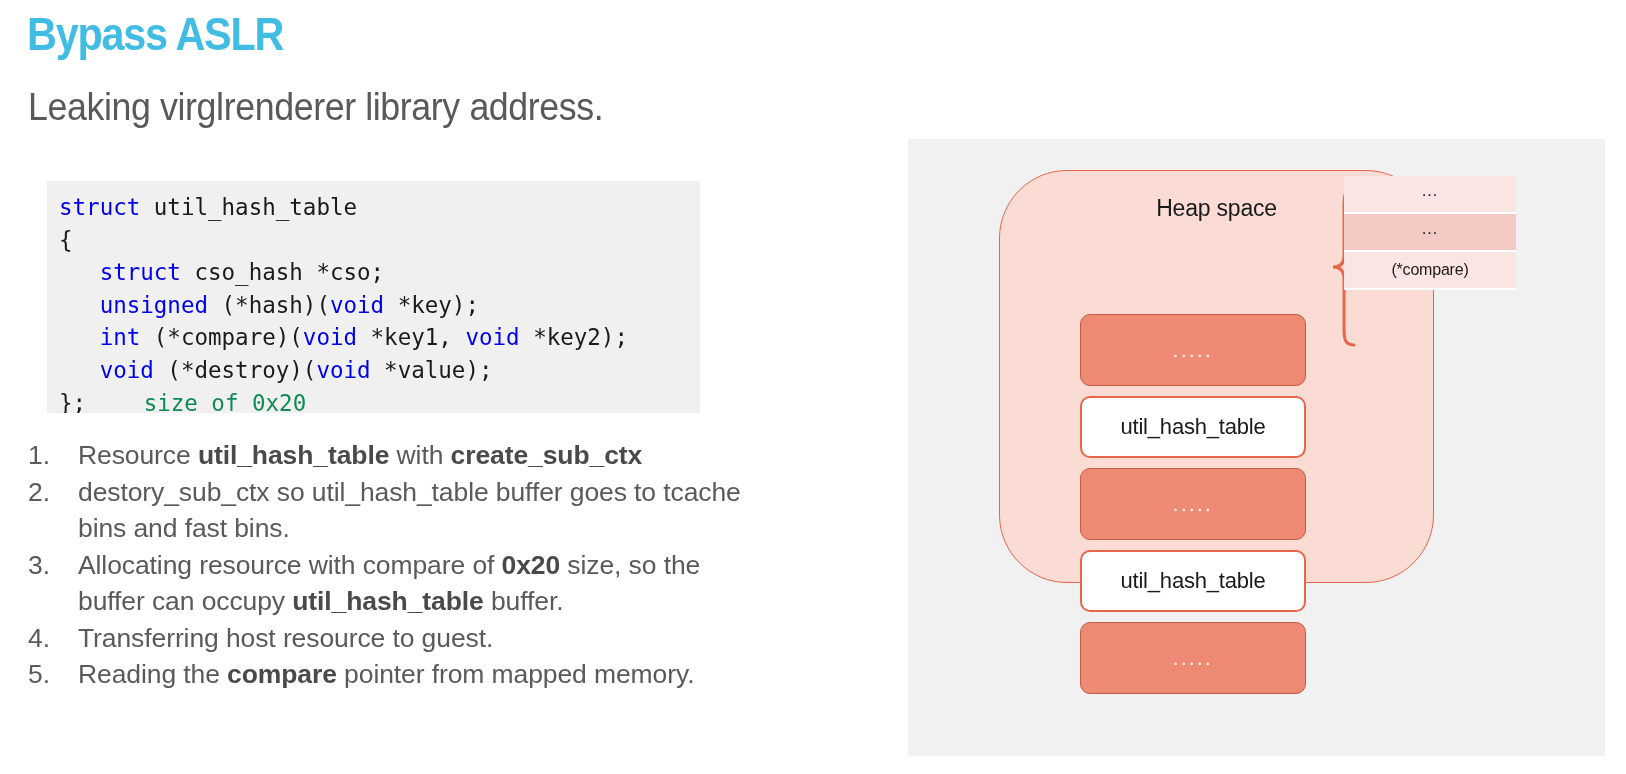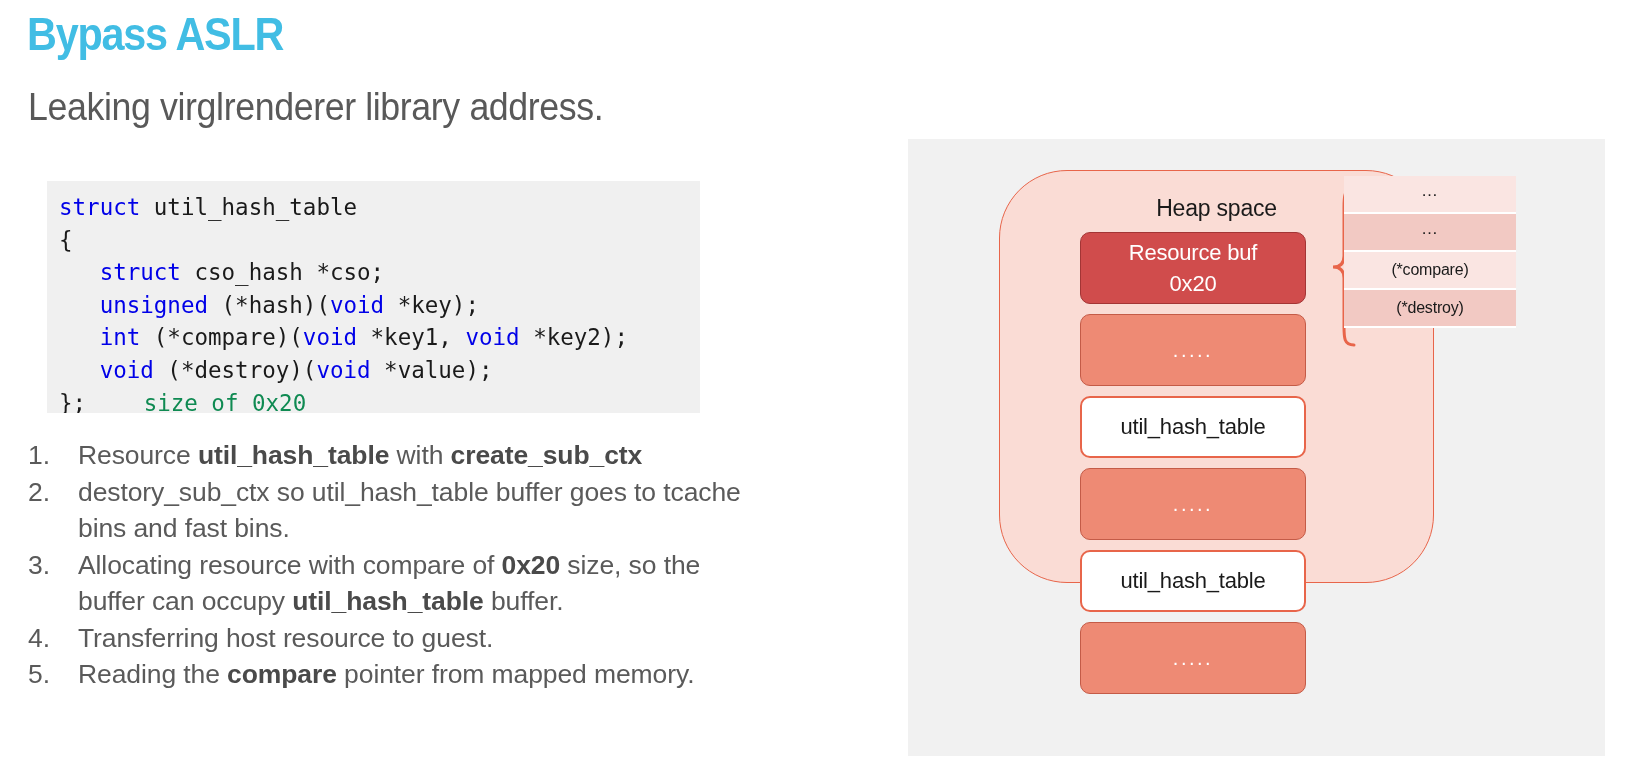--- a/index.html
+++ b/index.html
@@ -221,24 +221,20 @@
     </div>
     <div class="step">
       <div class="step-num">5.</div>
       <div class="step-text"><span>Reading the </span><b>compare</b><span> pointer from mapped memory.</span></div>
     </div>
   </div>
 
 <div class="diagram-panel">
   <div class="heap-container" id="heap-container">
     <div class="heap-label">Heap space</div>
-  <div class="slot slot-resource" style="top: 61px; height: 72px;">
-        <div>Resource buf</div>
-        <div>0x20</div>
-      </div>
       <div class="slot slot-dots" style="top: 143px; height: 72px;">
         <div>.....</div>
       </div>
       <div class="slot slot-named" style="top: 225px; height: 62px;">
         <div>util_hash_table</div>
       </div>
       <div class="slot slot-dots" style="top: 297px; height: 72px;">
         <div>.....</div>
       </div>
       <div class="slot slot-named" style="top: 379px; height: 62px;">
@@ -257,16 +253,13 @@
 <div class="field-table" id="field-table">
     <div class="field-row light ellipsis">
       <span>…</span>
     </div>
     <div class="field-row dark ellipsis">
       <span>…</span>
     </div>
     <div class="field-row light">
       <span>(*compare)</span>
     </div>
-    <div class="field-row dark">
-      <span>(*destroy)</span>
-    </div>
   </div>
 
 </body></html>

